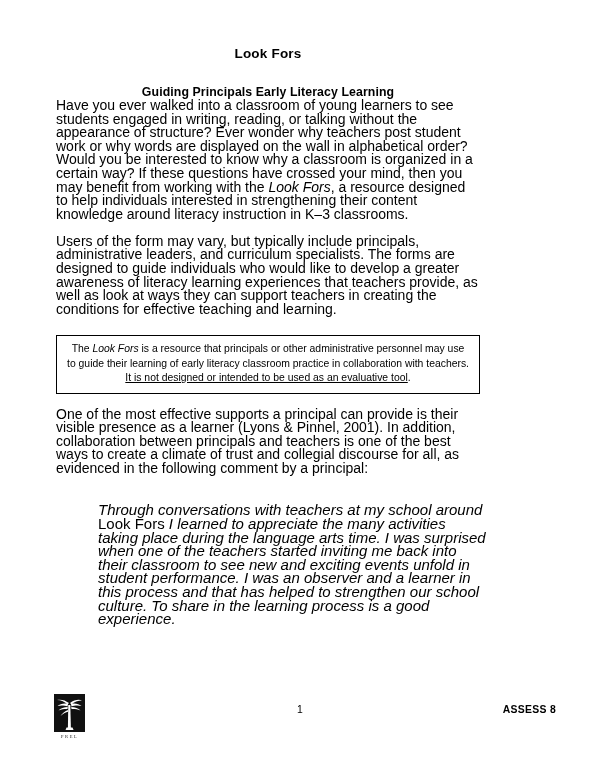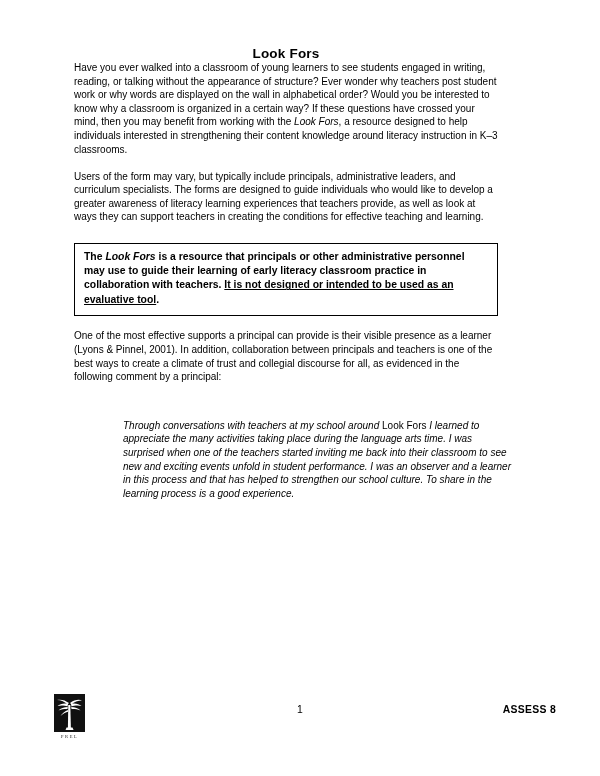--- a/index.html
+++ b/index.html
@@ -13,21 +13,21 @@
   }
   .page {
     position: relative;
     width: 600px;
     height: 776px;
     background: #ffffff;
     overflow: hidden;
   }
   .content {
     position: absolute;
-    left: 74px;
+    left: 56px;
     top: 0;
     width: 424px;
   }
 
   .doc-title {
     text-align: center;
     font-size: 13.5px;
     font-weight: bold;
     letter-spacing: 0.2px;
     margin: 0;
@@ -44,54 +44,55 @@
 
   .section-heading {
     font-size: 10.4px;
     font-weight: bold;
     margin: 0;
     padding-top: 31px;
     line-height: 13.5px;
   }
 
   .body-para {
-    font-size: 10px;
+    font-size: 14px;
     line-height: 13.6px;
     margin: 0;
     text-align: left;
   }
   .para-gap {
     padding-top: 13.5px;
   }
 
   .it { font-style: italic; }
   .upright { font-style: normal; }
 
   .callout {
     border: 1px solid #000000;
     margin-top: 19px;
     padding: 6px 9px 8px 9px;
     width: 404px;
     box-sizing: content-box;
   }
   .callout-text {
     font-size: 10.4px;
-    font-weight: bold;
+    font-weight: normal;
     line-height: 14.2px;
     margin: 0;
+    text-align: center;
   }
   .callout-text .ul {
     text-decoration: underline;
   }
 
   .quote {
-    margin: 16px;
+    margin: 9px;
     padding-top: 19px;
     padding-left: 33px;
-    font-size: 10px;
+    font-size: 15px;
     font-style: italic;
     line-height: 13.6px;
     width: 391px;
   }
 
   
   .footer {
     position: absolute;
     left: 0;
     top: 692px;
@@ -139,20 +140,21 @@
 </style>
 </head>
 <body>
 
 <div class="page">
 
   <div class="content">
 
     <h1 class="doc-title">Look Fors</h1>
 
+    <h2 class="doc-subtitle">Guiding Principals Early Literacy Learning</h2>
 
 
     <p class="body-para"><span>Have you ever walked into a classroom of young learners to see students engaged in writing, reading, or talking without the appearance of structure? Ever wonder why teachers post student work or why words are displayed on the wall in alphabetical order? Would you be interested to know why a classroom is organized in a certain way? If these questions have crossed your mind, then you may benefit from working with the </span><span class="it">Look Fors</span><span>, a resource designed to help individuals interested in strengthening their content knowledge around literacy instruction in K–3 classrooms.</span></p>
 
     <p class="body-para para-gap">Users of the form may vary, but typically include principals, administrative leaders, and curriculum specialists. The forms are designed to guide individuals who would like to develop a greater awareness of literacy learning experiences that teachers provide, as well as look at ways they can support teachers in creating the conditions for effective teaching and learning.</p>
 
     <div class="callout">
       <p class="callout-text"><span>The </span><span class="it">Look Fors</span><span> is a resource that principals or other administrative personnel may use to guide their learning of early literacy classroom practice in collaboration with teachers. </span><span class="ul">It is not designed or intended to be used as an evaluative tool</span><span>.</span></p>
     </div>
 

